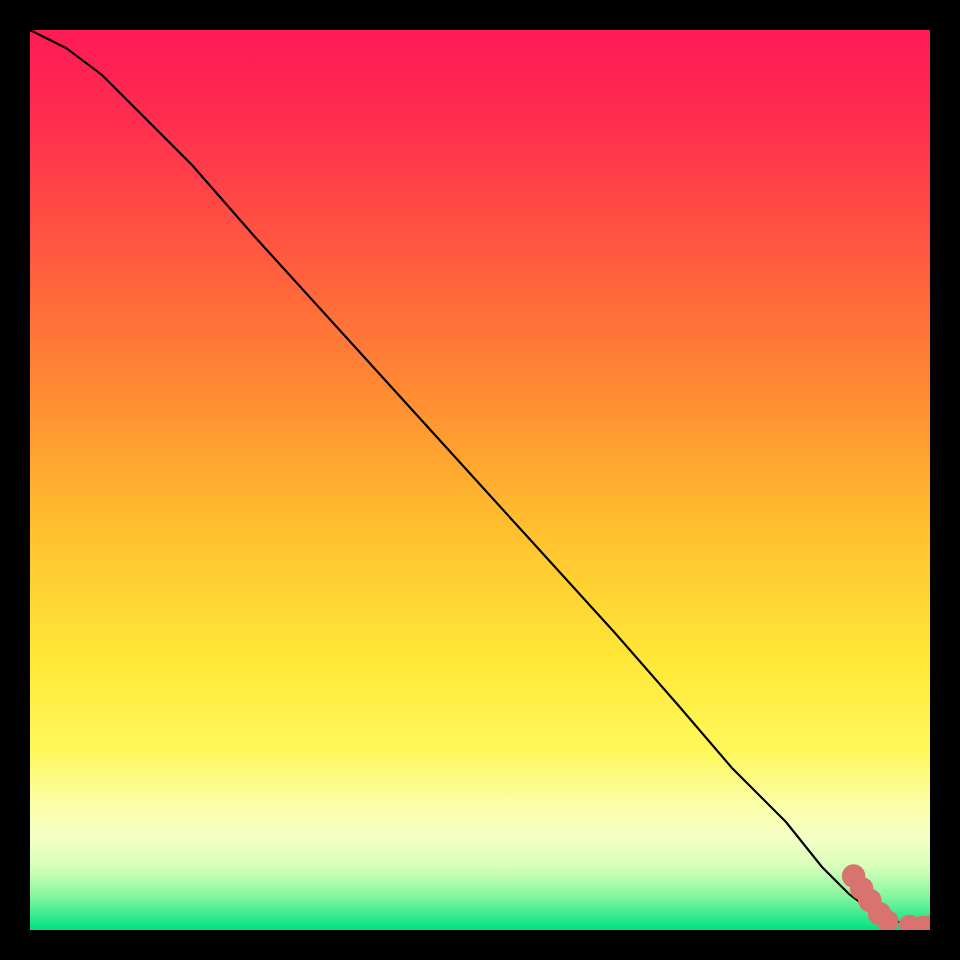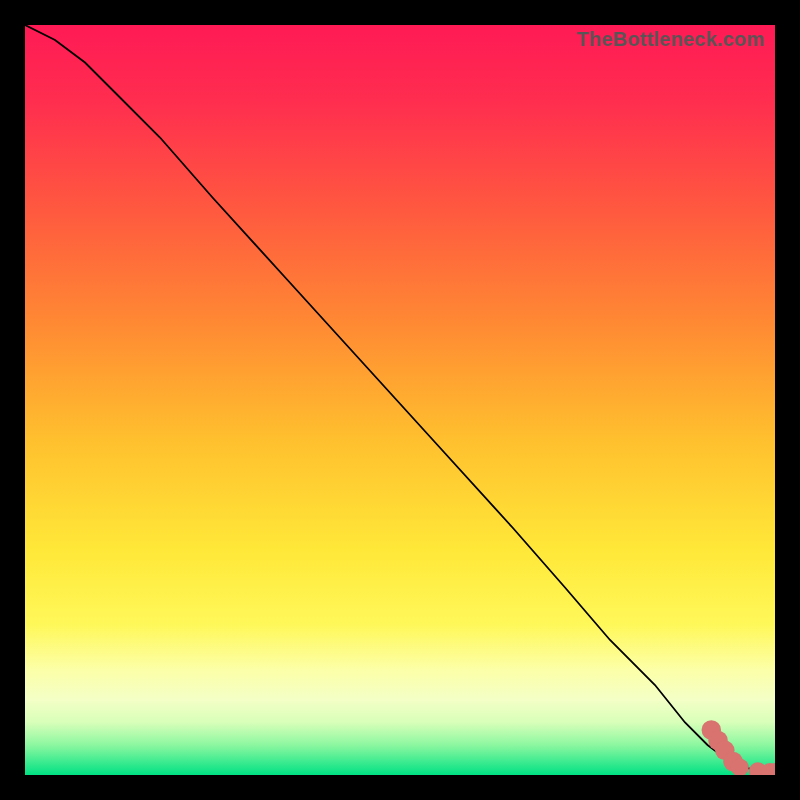--- a/index.html
+++ b/index.html
@@ -45,21 +45,20 @@
   .pill {
     fill: #d8736f;
     stroke: none;
   }
 </style>
 </head>
 <body>
 
 <div class="stage">
   <div class="plot" id="plot" style="background: linear-gradient(rgb(255, 26, 85) 0%, rgb(255, 45, 79) 10%, rgb(255, 90, 63) 25%, rgb(255, 138, 51) 40%, rgb(255, 191, 46) 55%, rgb(255, 232, 56) 70%, rgb(255, 248, 90) 80%, rgb(252, 255, 168) 86%, rgb(243, 255, 198) 90%, rgb(216, 255, 185) 93%, rgb(140, 247, 160) 96%, rgb(0, 225, 131) 100%);">
-    <div class="watermark">TheBottleneck.com</div>
     <svg class="overlay" id="overlay" viewBox="0 0 750 750">
       <path id="curve-path" class="curve" d="M0.0 0.0 L30.0 15.0 L60.0 37.5 L90.0 67.5 L135.0 112.5 L187.5 172.5 L262.5 255.0 L337.5 337.5 L412.5 420.0 L487.5 502.5 L540.0 562.5 L585.0 615.0 L630.0 660.0 L660.0 697.5 L682.5 720.0 L697.5 731.3 L712.5 738.8 L727.5 744.8 L742.5 748.5 L750.0 748.5 "></path>
       <g id="pills">
           <line x1="540" y1="510" x2="585" y2="562.5" stroke="#d8736f" stroke-width="33.00" stroke-linecap="round" class="pill"></line>
           <line x1="588.75" y1="566.25" x2="615" y2="596.25" stroke="#d8736f" stroke-width="33.00" stroke-linecap="round" class="pill"></line>
           <line x1="622.5" y1="611.25" x2="641.25" y2="633.75" stroke="#d8736f" stroke-width="30.00" stroke-linecap="round" class="pill"></line>
           <line x1="648.75" y1="648.75" x2="660" y2="663.75" stroke="#d8736f" stroke-width="27.00" stroke-linecap="round" class="pill"></line>
           <line x1="663.75" y1="671.25" x2="678.75" y2="690" stroke="#d8736f" stroke-width="27.00" stroke-linecap="round" class="pill"></line>
         </g>
       <g id="dots">

